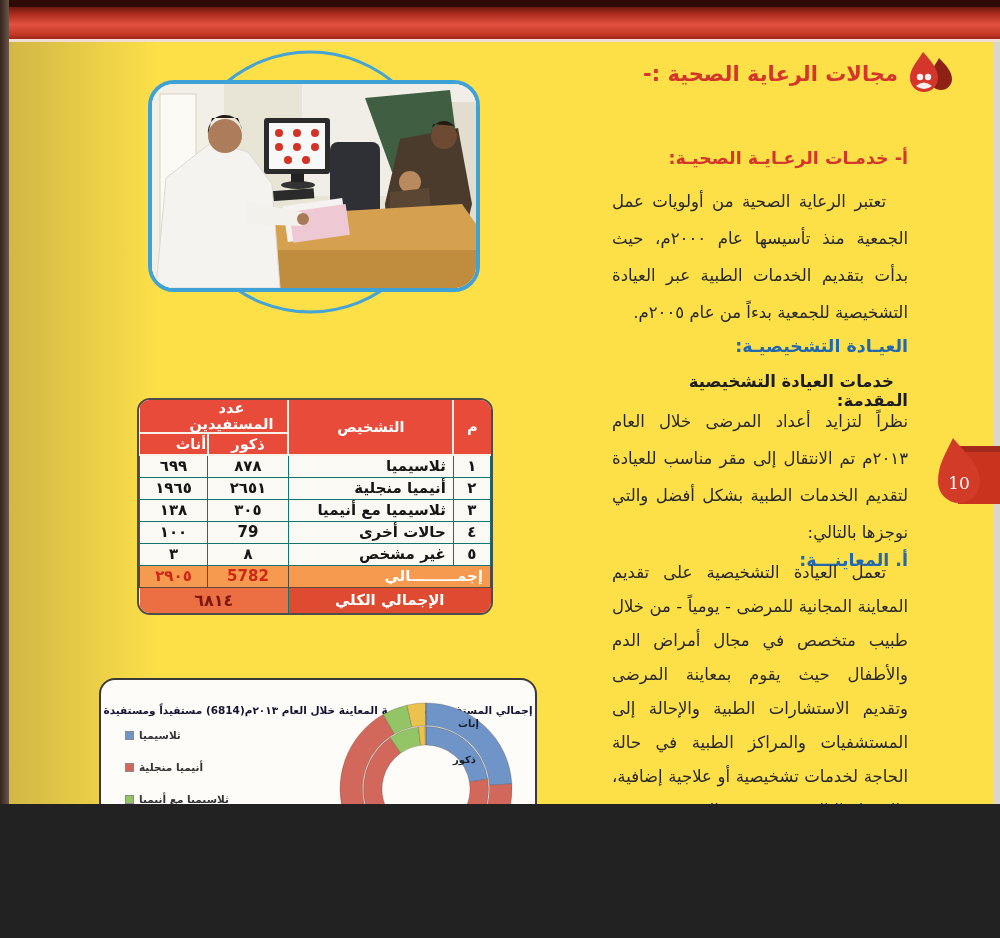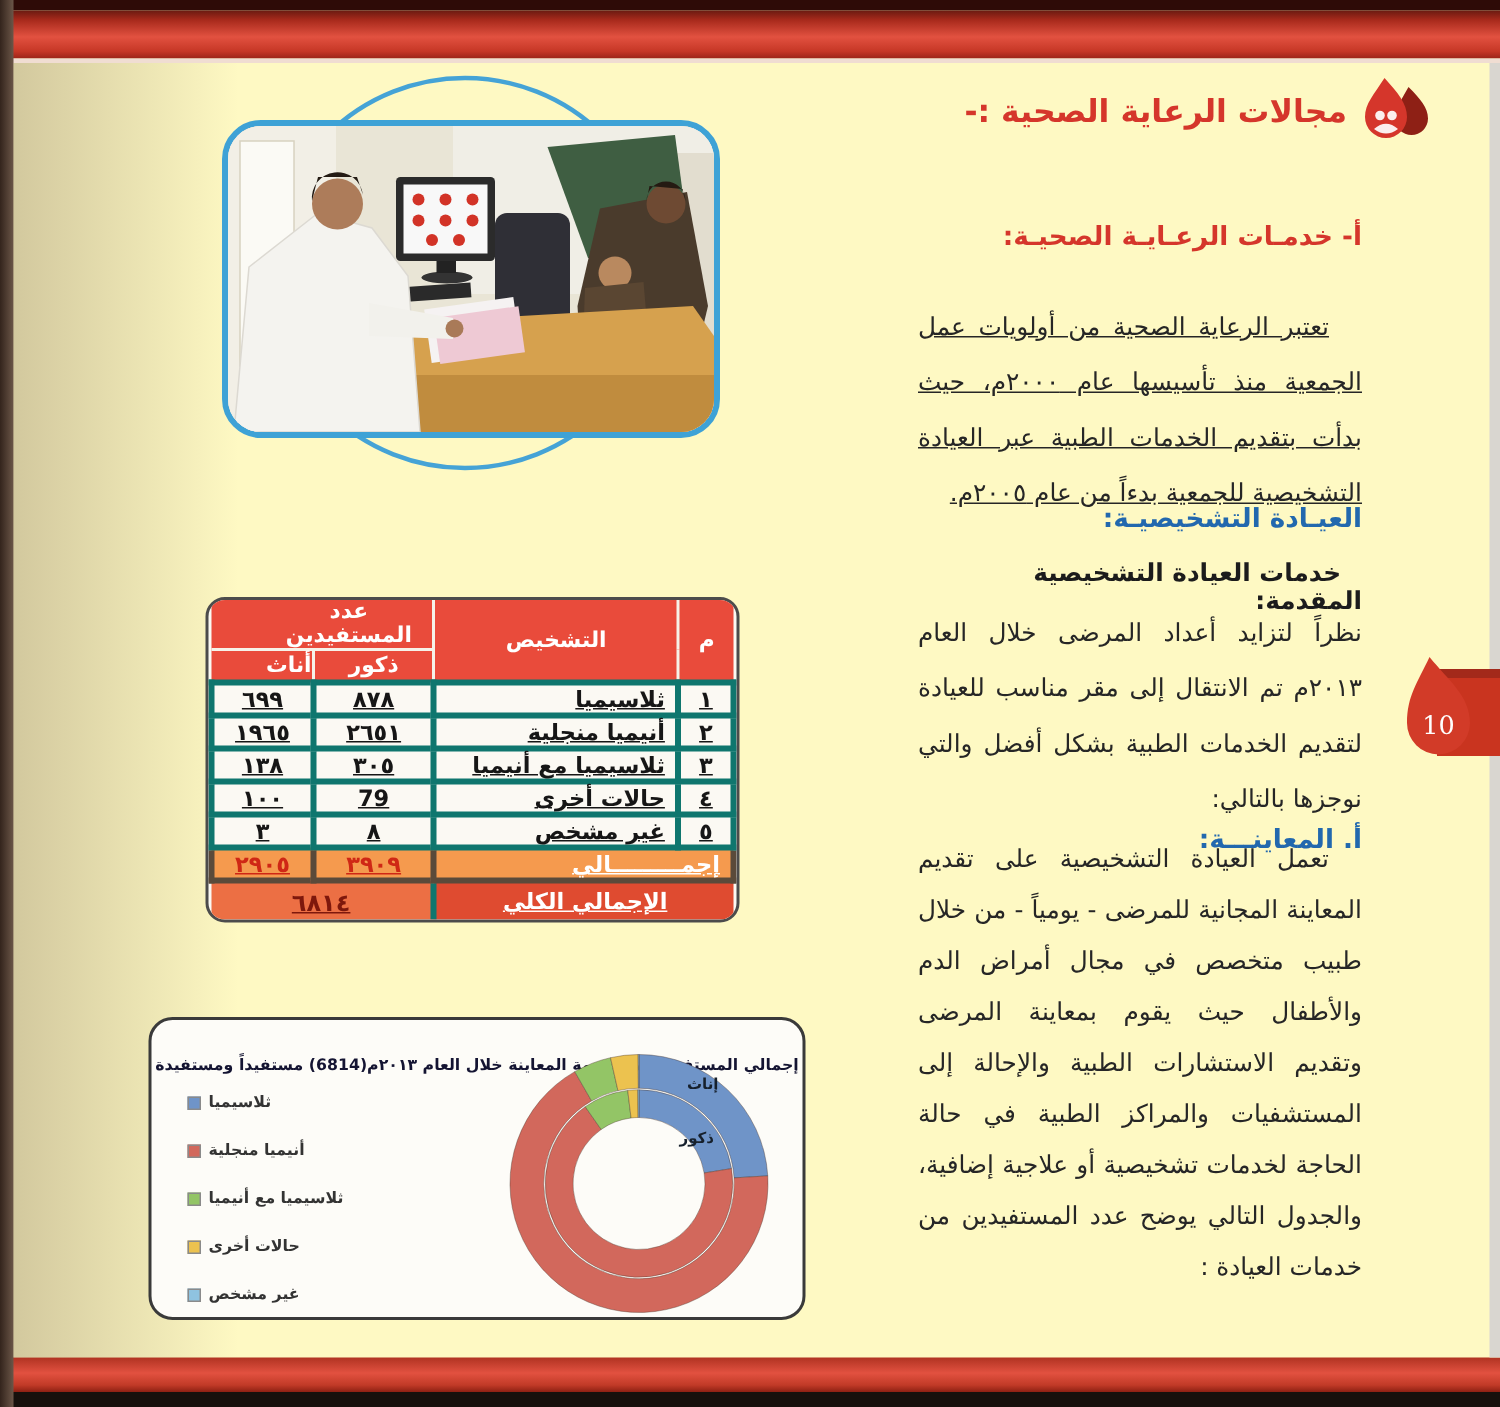--- a/index.html
+++ b/index.html
@@ -1,19 +1,19 @@
 <!DOCTYPE html>
 <html lang="ar"><head>
 <meta charset="utf-8">
 <style>
   * { margin:0; padding:0; box-sizing:border-box; }
   html,body { background:#222; }
   #scan {
-    position:relative; width:1000px; height:938px; overflow:hidden;
-    background:#fef9c3;
+    position:relative; width:1000px; height:804px; overflow:hidden;
+    background:#fde047;
     font-family:"DejaVu Sans", sans-serif;
   }
   
   .strip-top-dark   { position:absolute; left:0; top:0; width:100%; height:7px; background:#2e0b07; }
   .band-top         { position:absolute; left:0; top:7px; width:100%; height:32px;
                       background:linear-gradient(180deg,#6b1a11 0%,#a82a1c 20%,#e25140 55%,#c63726 85%,#9c2418 100%); }
   .band-top-line    { position:absolute; left:0; top:39px; width:100%; height:3px; background:#f0ddd2; }
   .band-bottom      { position:absolute; left:0; top:905px; width:100%; height:23px;
                       background:linear-gradient(180deg,#b03322 0%,#e25140 45%,#c13a27 80%,#8e2013 100%); }
   .strip-bottom-dark{ position:absolute; left:0; top:928px; width:100%; height:10px; background:#17100c; }
@@ -48,22 +48,22 @@
 
   
   .tbl-wrap { position:absolute; left:137px; top:398px; width:356px;
               border:2px solid #4c4c4c; border-radius:13px; overflow:hidden; background:#fbf9f3; }
   table { width:100%; border-collapse:collapse; direction:rtl; }
   col.c-num{width:38px;} col.c-diag{width:168px;} col.c-m{width:82px;} col.c-f{width:68px;}
   th { background:#e94b3b; color:#fff; font-size:14.5px; font-weight:bold;
        border:2px solid #f6f2e8; height:22px; }
   thead tr:first-child th { border-top:none; }
   th:first-child { border-right:none; } th:last-child { border-left:none;padding-left:36px; }
-  td { border:4px solid #0f766e; height:22px; font-size:15px; font-weight:bold;
-       color:#161616; text-align:center;text-decoration:underline; }
+  td { border:1px solid #0f766e; height:22px; font-size:15px; font-weight:bold;
+       color:#161616; text-align:center; }
   td.diag { text-align:right; padding-right:7px; }
   tr.total td { background:#f59a4e; border-color:#5a4a3a; }
   tr.total td.lbl { color:#fff; text-align:right; padding-right:7px; font-size:15px; }
   tr.total td.val { color:#cf2715; }
   tr.grand td { height:26px; border-bottom:none; }
   tr.grand td.lbl { background:#df4b30; color:#fff; text-align:center; font-size:15px; border-right:none;}
   tr.grand td.val { background:#ec6f44; color:#7e180c; font-size:16px; border-left:none;}
 
   
   .chart-box { position:absolute; left:99px; top:678px; width:438px; height:202px;
@@ -145,21 +145,21 @@
       <g fill="#ffffff" opacity="0.92">
         <circle cx="14" cy="27" r="3.2"></circle>
         <circle cx="22" cy="27" r="3.2"></circle>
         <path d="M10,36 q8,-7 16,0 q-8,6 -16,0 Z"></path>
       </g>
     </svg>
     <span class="page-title">مجالات الرعاية الصحية :-</span>
   </div>
 
   <div class="rcol h-red" style="top:148px;">أ- خدمـات الرعـايـة الصحيـة:</div>
-  <p class="rcol body-p" style="top:199px;text-decoration:underline;">تعتبر الرعاية الصحية من أولويات عمل الجمعية منذ تأسيسها عام ٢٠٠٠م، حيث بدأت بتقديم الخدمات الطبية عبر العيادة التشخيصية للجمعية بدءاً من عام ٢٠٠٥م.</p>
+  <p class="rcol body-p" style="top:183px;">تعتبر الرعاية الصحية من أولويات عمل الجمعية منذ تأسيسها عام ٢٠٠٠م، حيث بدأت بتقديم الخدمات الطبية عبر العيادة التشخيصية للجمعية بدءاً من عام ٢٠٠٥م.</p>
 
   <div class="rcol h-dark" style="top:372px;">خدمات العيادة التشخيصية المقدمة:</div>
   <div class="rcol h-blue" style="top:336px;">العيـادة التشخيصيـة:</div>
   <p class="rcol body-p" style="top:403px; text-indent:0;">نظراً لتزايد أعداد المرضى خلال العام ٢٠١٣م تم الانتقال إلى مقر مناسب للعيادة لتقديم الخدمات الطبية بشكل أفضل والتي نوجزها بالتالي:</p>
 
   <div class="rcol h-blue" style="top:550px;">أ. المعاينـــة:</div>
   <p class="rcol body-p tight" style="top:556px;">تعمل العيادة التشخيصية على تقديم المعاينة المجانية للمرضى - يومياً - من خلال طبيب متخصص في مجال أمراض الدم والأطفال حيث يقوم بمعاينة المرضى وتقديم الاستشارات الطبية والإحالة إلى المستشفيات والمراكز الطبية في حالة الحاجة لخدمات تشخيصية أو علاجية إضافية، والجدول التالي يوضح عدد المستفيدين من خدمات العيادة :</p>
 
   <div class="page-badge">
     <svg width="64" height="76" viewBox="0 0 64 76">
@@ -215,21 +215,21 @@
           <td>١٠٠</td>
         </tr>
         <tr>
           <td>٥</td>
           <td class="diag">غير مشخص</td>
           <td>٨</td>
           <td>٣</td>
         </tr>
         <tr class="total">
           <td colspan="2" class="lbl">إجمـــــــــالي</td>
-          <td class="val">٣٩٠٩</td>
+          <td class="val">5782</td>
           <td class="val">٢٩٠٥</td>
         </tr>
         <tr class="grand">
           <td colspan="2" class="lbl">الإجمالي الكلي</td>
           <td colspan="2" class="val">٦٨١٤</td>
         </tr>
       </tbody>
     </table>
   </div>
 

